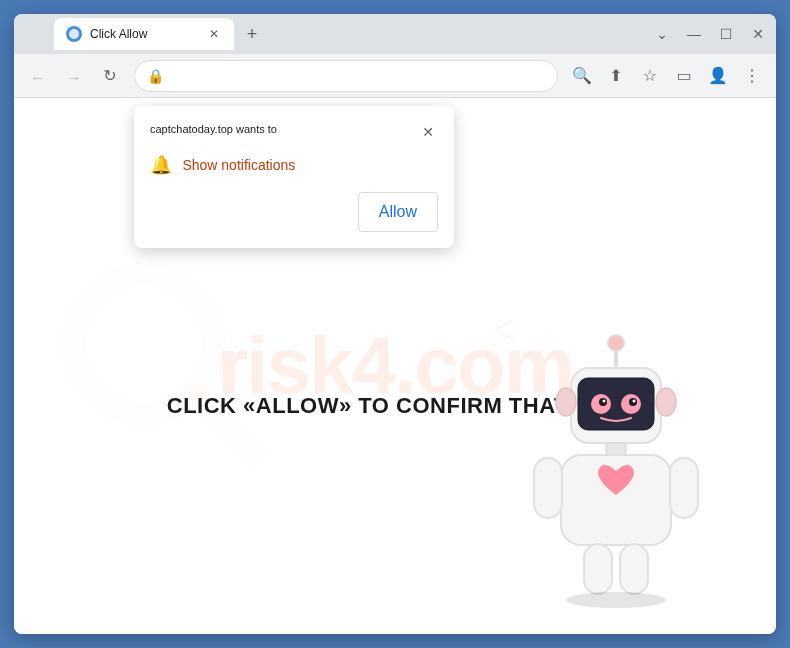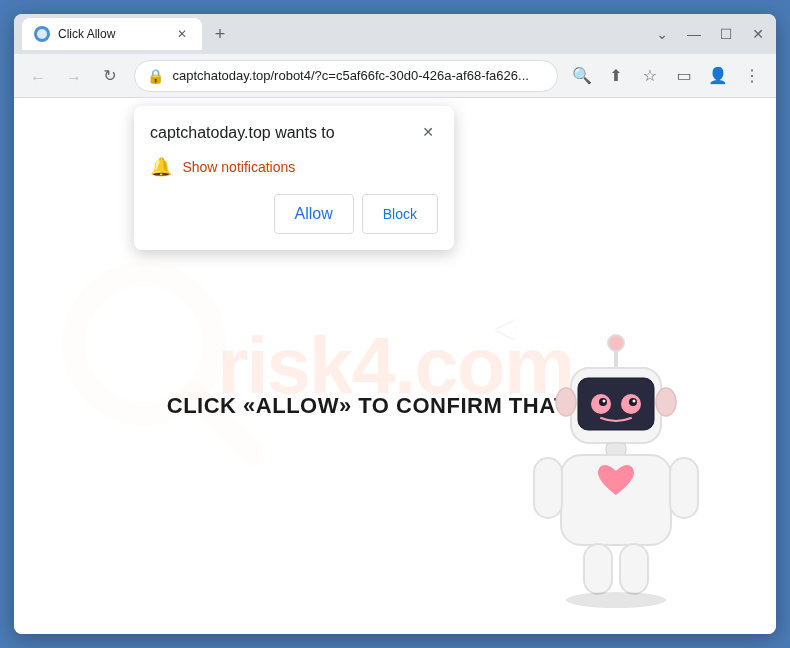--- a/index.html
+++ b/index.html
@@ -34,20 +34,21 @@
       padding: 0 8px;
       gap: 4px;
       border-radius: 8px 8px 0 0;
     }
 
     .tab-bar {
       display: flex;
       align-items: center;
       flex: 1;
       gap: 4px;
+      margin-left: 32px;
     }
 
     .tab {
       background: #ffffff;
       border-radius: 8px 8px 0 0;
       height: 32px;
       display: flex;
       align-items: center;
       padding: 0 12px;
       gap: 8px;
@@ -255,21 +256,21 @@
     }
 
     .notif-popup-header {
       display: flex;
       justify-content: space-between;
       align-items: flex-start;
       margin-bottom: 12px;
     }
 
     .notif-popup-title {
-      font-size: 16px;
+      font-size: 11px;
       color: #202124;
       font-weight: 400;
       line-height: 1.4;
       padding-right: 16px;
     }
 
     .notif-close-btn {
       width: 20px;
       height: 20px;
       display: flex;
@@ -353,21 +354,20 @@
     </div>
   </div>
 
   <div class="nav-bar">
     <div class="nav-btn disabled">←</div>
     <div class="nav-btn disabled">→</div>
     <div class="nav-btn">↻</div>
 
     <div class="address-bar">
       <span class="lock-icon">🔒</span>
-      <span class="url-text">captchatoday.top/robot4/?c=c5af66fc-30d0-426a-af68-fa626...</span>
     </div>
 
     <div class="nav-actions">
       <div class="nav-btn">🔍</div>
       <div class="nav-btn">⬆</div>
       <div class="nav-btn">☆</div>
       <div class="nav-btn">▭</div>
       <div class="nav-btn">👤</div>
       <div class="nav-btn">⋮</div>
     </div>
@@ -392,21 +392,20 @@
         <div class="notif-close-btn">✕</div>
       </div>
 
       <div class="notif-permission-row">
         <span class="bell-icon">🔔</span>
         <span class="notif-permission-text">Show notifications</span>
       </div>
 
       <div class="notif-buttons">
         <button class="btn-allow">Allow</button>
-        <button class="btn-block">Block</button>
       </div>
     </div>
 
     <div class="page-main">
       <div style="margin-top: 80px; text-align: center;">
         <div class="captcha-text">CLICK «ALLOW» TO CONFIRM THAT YOU</div>
       </div>
     </div>
 
     <div class="robot-area">

